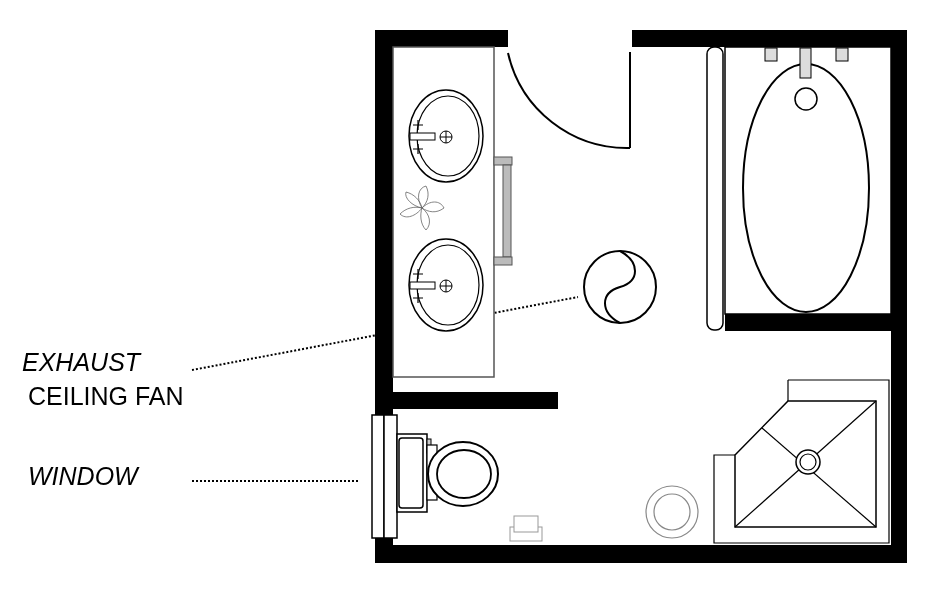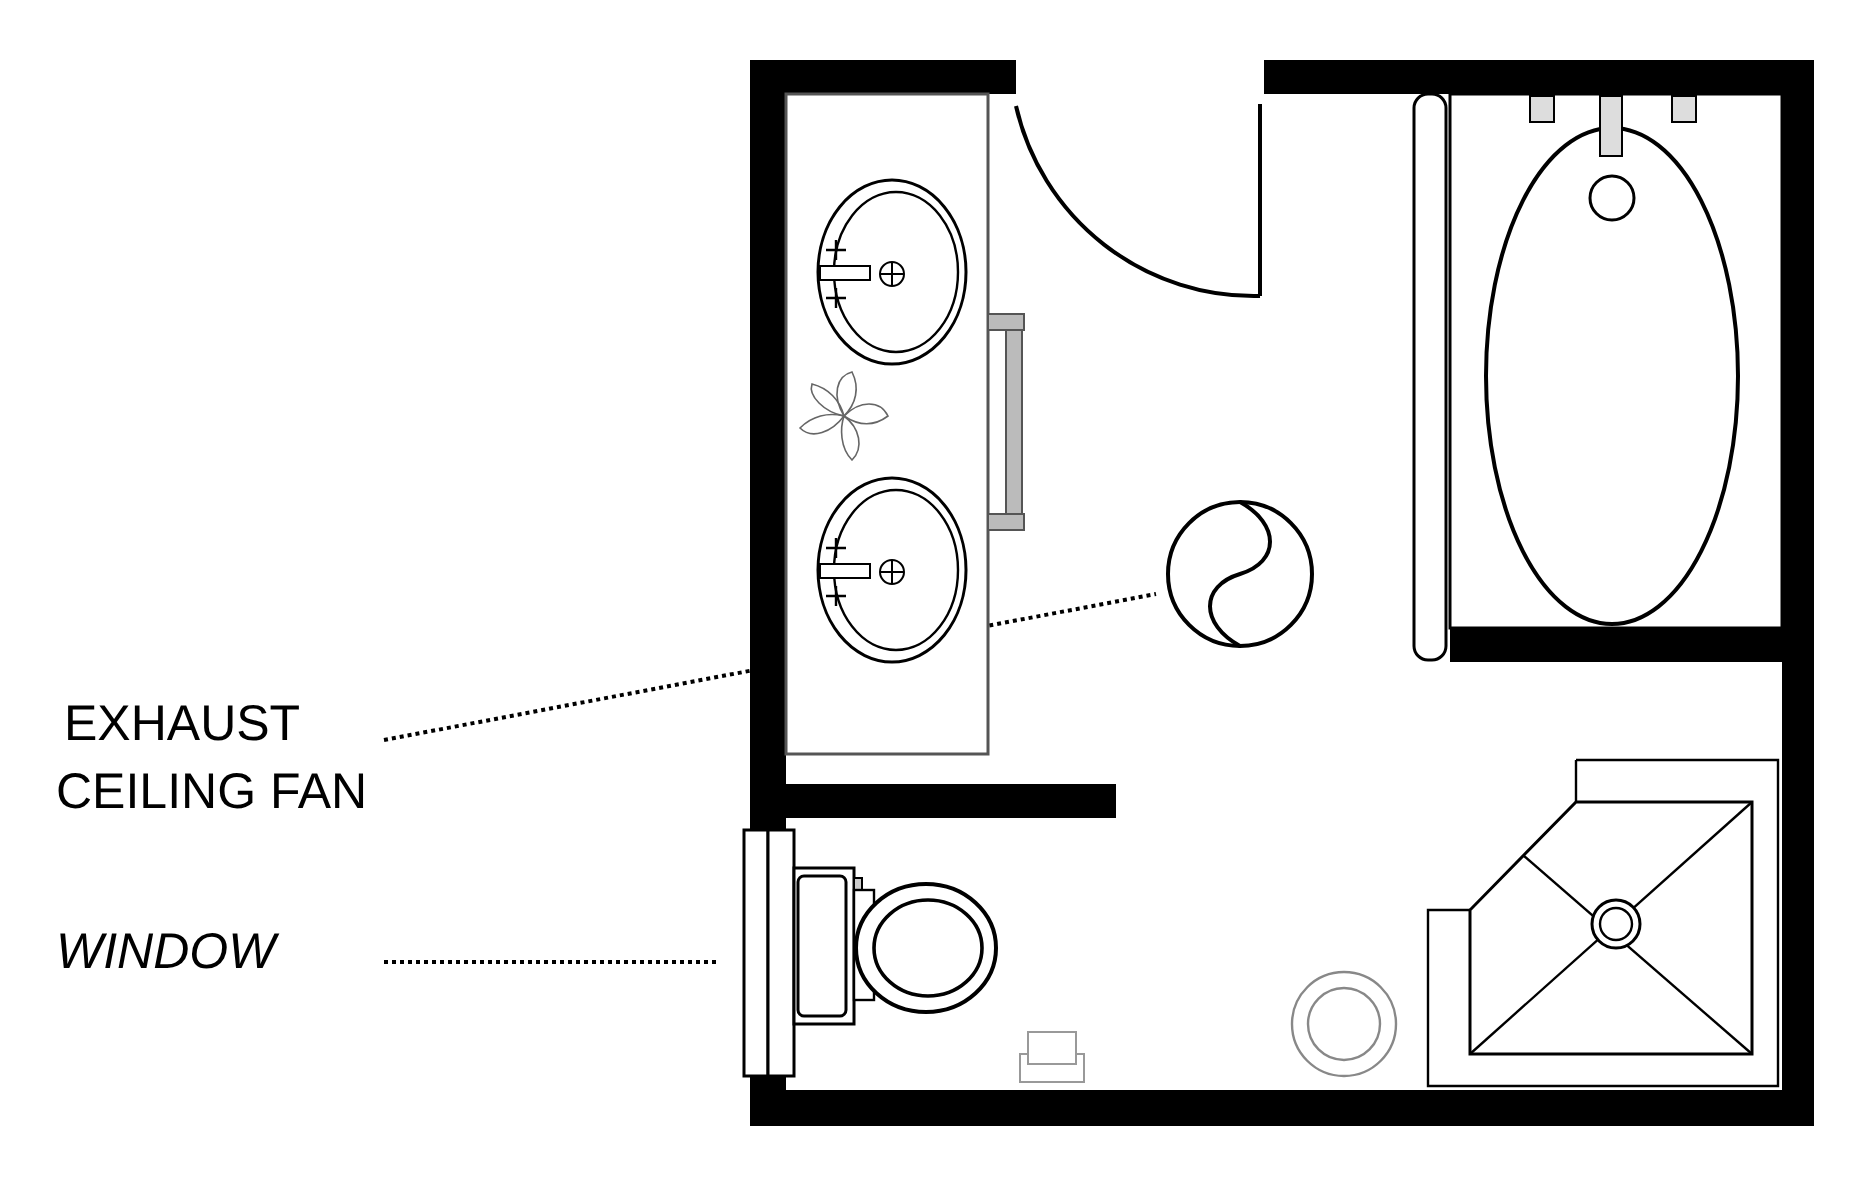--- a/index.html
+++ b/index.html
@@ -3,21 +3,21 @@
   <meta charset="utf-8">
   <style>
     html, body { margin: 0; padding: 0; background: #ffffff; }
     body { width: 934px; height: 592px; position: relative; overflow: hidden; font-family: "Liberation Sans", sans-serif; }
     .label { position: absolute; color: #000; font-size: 25px; line-height: 30px; letter-spacing: 0px; }
     #plan { position: absolute; left: 0; top: 0; }
   </style>
 </head>
 <body>
 
-<div class="label" style="left:32px; top:347px;">EXHAUST</div>
+<div class="label" style="left:22px; top:347px;font-style:italic;">EXHAUST</div>
 <div class="label" style="left:28px; top:381px;">CEILING FAN</div>
 <div class="label" style="left:28px; top:461px;font-style:italic;">WINDOW</div>
 
 <svg id="plan" width="934" height="592" viewBox="0 0 934 592">
 
   <g>
     <line x1="192" y1="370" x2="578" y2="297" stroke="#000" stroke-width="2" stroke-dasharray="2,2"></line>
     <line x1="192" y1="481" x2="358" y2="481" stroke="#000" stroke-width="2" stroke-dasharray="2,2"></line>
   </g>
 

